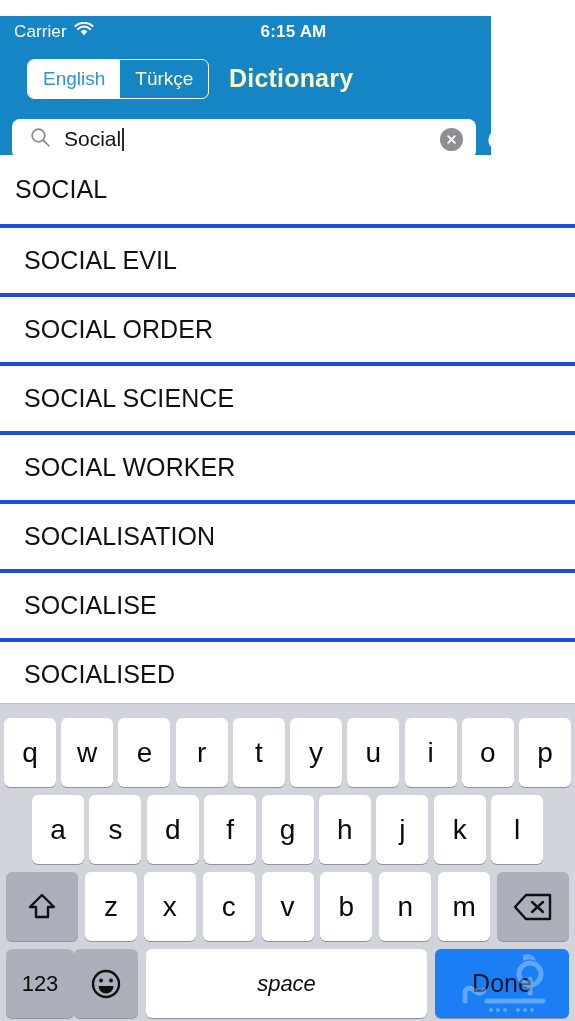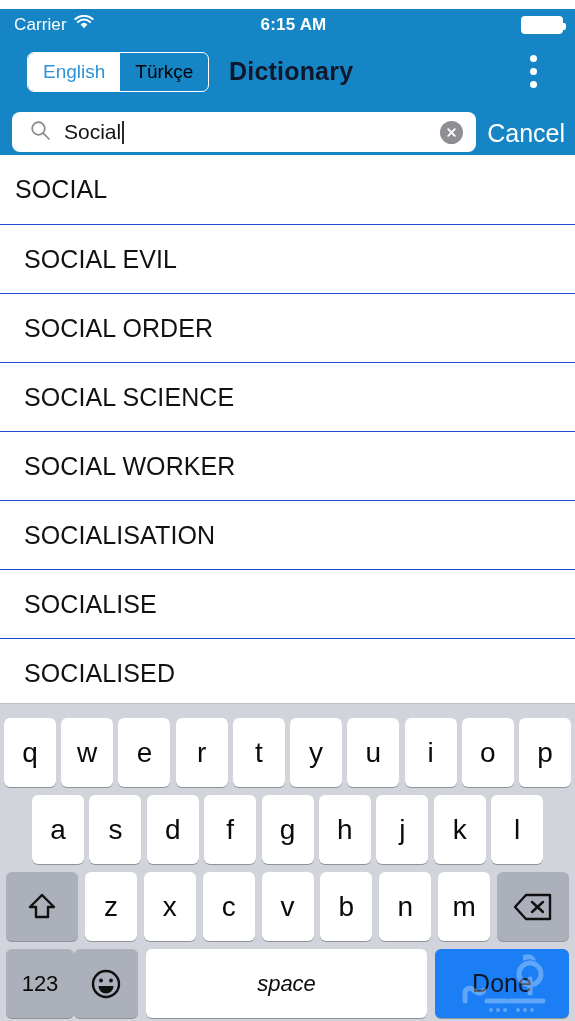--- a/index.html
+++ b/index.html
@@ -16,22 +16,22 @@
   #app {
     position: relative;
     width: 575px;
     height: 1021px;
     overflow: hidden;
   }
 
   
   .header {
     position: absolute;
-    top: 9px; left: 0;
-    width: 575px;
+    top: 16px; left: 0;
+    width: 491px;
     height: 155px;
     background: #1685c6;
   }
 
   
   .statusbar {
     position: absolute;
     top: 0; left: 0;
     width: 575px;
     height: 31px;
@@ -114,33 +114,33 @@
     height: 100%;
     cursor: pointer;
     user-select: none;
   }
   .seg-btn.active {
     background: #ffffff;
     color: #2f93d6;
   }
   .seg-btn.inactive {
     background: transparent;
-    color: #000000;
+    color: #fef9c3;
   }
 
   .nav-title {
     position: absolute;
     left: 229px;
     top: 0;
     height: 62px;
     display: flex;
     align-items: center;
     font-size: 25px;
     font-weight: bold;
-    color: #0f172a;
+    color: #fef9c3;
     letter-spacing: 0.2px;
   }
 
   .overflow-menu {
     position: absolute;
     right: 22px;
     top: 0;
     height: 62px;
     width: 40px;
     display: flex;
@@ -230,21 +230,21 @@
   }
   .result-row {
     position: relative;
     height: 69px;
     display: flex;
     align-items: center;
     padding-left: 15px;
     background: #ffffff;
     cursor: pointer;
   }
-  .result-row + .result-row { border-top: 1px solid #1d4ed8; padding-left: 24px; }
+  .result-row + .result-row { border-top: 4px solid #1d4ed8; padding-left: 24px; }
   .result-label {
     font-size: 25px;
     color: #111111;
     letter-spacing: 0.1px;
   }
 
   
   .keyboard {
     position: absolute;
     left: 0;

